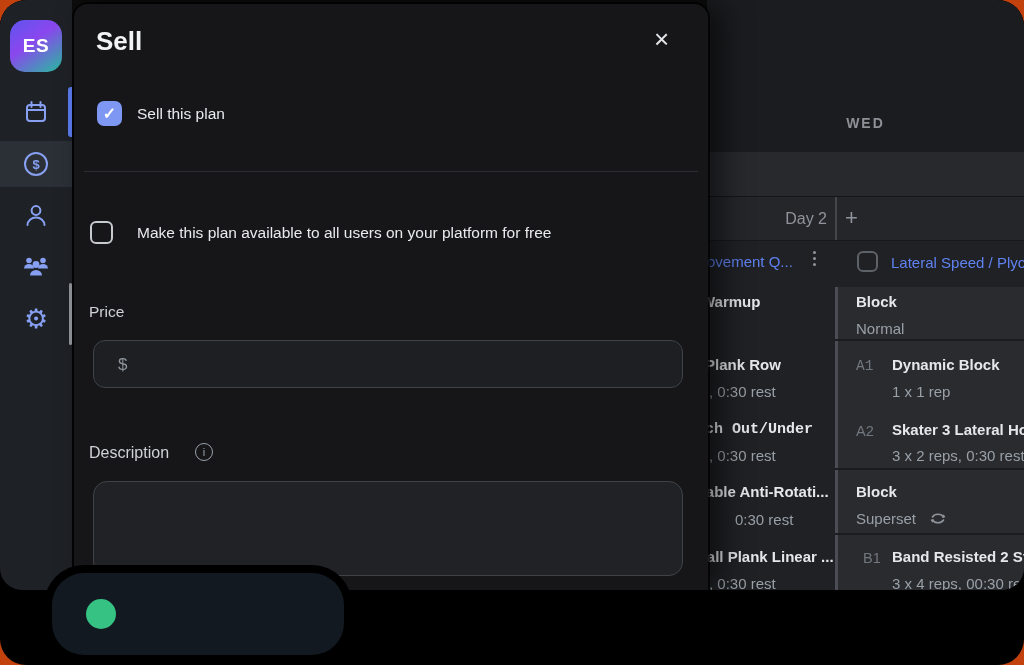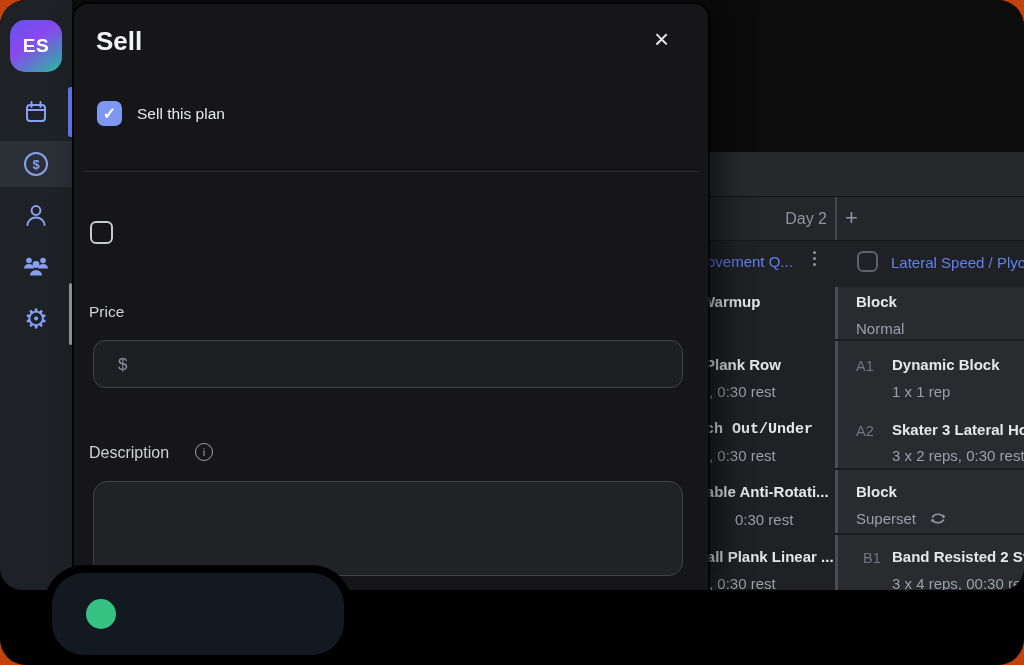--- a/index.html
+++ b/index.html
@@ -120,20 +120,23 @@
         </div>
 
         <div class="navitem" style="top:296px;">
           <span class="gear">⚙</span>
         </div>
 
         <div class="sb-thumb"></div>
       </div>
 
       <div id="board">
+        <div class="b-header">
+          <div class="b-wed">WED</div>
+        </div>
         <div class="b-band"></div>
 
         <div class="b-dayrow">
           <div class="b-day2">Day 2</div>
           <div class="vd"></div>
           <div class="b-plus">+</div>
         </div>
 
         <div class="b-heads"></div>
         <div class="b-leftcol"></div>
@@ -157,21 +160,21 @@
         <div class="abs nowrap x-sub" style="left:2px;top:447px;">,  0:30 rest</div>
         <div class="abs nowrap x-title" style="left:-12px;top:483px;">Cable Anti-Rotati...</div>
         <div class="abs nowrap x-sub" style="left:28px;top:511px;">0:30 rest</div>
         <div class="abs nowrap x-title" style="left:-11px;top:548px;">Ball Plank Linear ...</div>
         <div class="abs nowrap x-sub" style="left:2px;top:575px;">,  0:30 rest</div>
 
         <div class="abs nowrap x-title" style="left:149px;top:293px;">Block</div>
         <div class="abs nowrap x-sub" style="left:149px;top:320px;">Normal</div>
         <div class="b-div" style="top:339px;"></div>
 
-        <div class="abs nowrap x-tag" style="left:149px;top:357px;">A1</div>
+        <div class="abs nowrap x-tag" style="left:149px;top:357px;font-family:Liberation Mono, monospace;">A1</div>
         <div class="abs nowrap x-title" style="left:185px;top:356px;">Dynamic Block</div>
         <div class="abs nowrap x-sub" style="left:185px;top:383px;">1 x 1 rep</div>
 
         <div class="abs nowrap x-tag" style="left:149px;top:422px;">A2</div>
         <div class="abs nowrap x-title" style="left:185px;top:421px;">Skater 3 Lateral Hop</div>
         <div class="abs nowrap x-sub" style="left:185px;top:447px;">3 x 2 reps,  0:30 rest</div>
         <div class="b-div" style="top:468px;"></div>
 
         <div class="abs nowrap x-title" style="left:149px;top:483px;">Block</div>
         <div class="abs nowrap x-sub" style="left:149px;top:510px;">Superset</div>
@@ -193,20 +196,21 @@
         <div class="m-close">×</div>
 
         <div class="cb-on">
           <span>✓</span>
         </div>
         <div class="m-lab1">Sell this plan</div>
 
         <div class="m-div"></div>
 
         <div class="cb-off"></div>
+        <div class="m-lab2">Make this plan available to all users on your platform for free</div>
 
         <div class="m-price-label">Price</div>
         <div class="m-input">
           <span class="m-cur">$</span>
         </div>
 
         <div class="m-desc-label">Description</div>
         <div class="m-info">i</div>
         <textarea class="m-textarea" style=""></textarea>
       </div>

